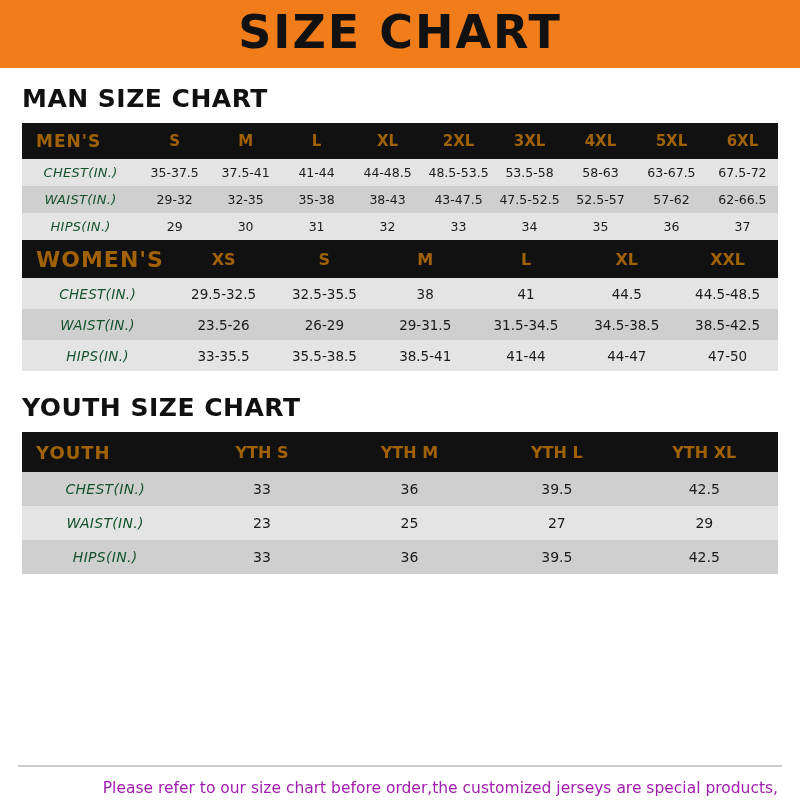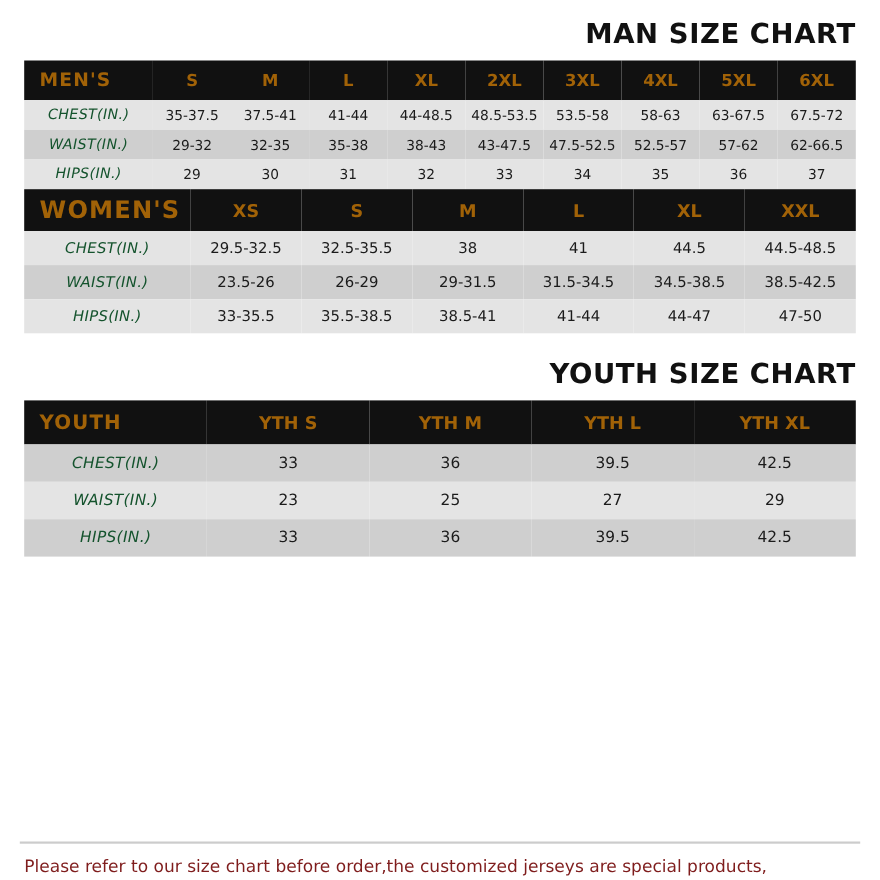--- a/index.html
+++ b/index.html
@@ -50,21 +50,21 @@
     line-height: 1;
     padding-bottom: 4px;
   }
   
   .content {
     flex: 1;
     padding: 0 22px;
     box-sizing: border-box;
   }
   .section-title {
-    text-align: right;
+    text-align: left;
     font-family: "DejaVu Sans", sans-serif;
     font-weight: bold;
     font-size: 25px;
     color: #111111;
     letter-spacing: 0.5px;
   }
   .sec-man .section-title { margin: 16px 0 10px; }
   .sec-women .section-title { margin: 22px 0 10px; }
   .sec-youth .section-title { margin: 22px 0 10px; }
 
@@ -116,32 +116,37 @@
   .sec-women table.sizetable thead th,
   .sec-women table.sizetable tbody td { font-size: 13.5px; height: 31px; }
   .sec-women table.sizetable thead th { font-size: 16px; height: 38px; }
   .sec-women table.sizetable thead th.rowlabel { font-size: 22px; }
 
   
   .footer-note {
     border-top: 2px solid #cccccc;
     margin: 14px 18px 0;
     padding: 10px 4px 0;
-    text-align: left;
-    color: #7f1d1d;
+    text-align: right;
+    color: #a21caf;
     font-family: "DejaVu Sans", sans-serif;
     font-size: 15.5px;
     line-height: 1.5;
   }
 </style>
 </head>
 <body>
 
 <div class="page">
 
+  <div class="header">
+    <div class="bar-left"></div>
+    <div class="bar-right"></div>
+    <div class="header-title">SIZE CHART</div>
+  </div>
 
   <div class="content">
 
     <div class="sec-man">
       <div class="section-title">MAN SIZE CHART</div>
       <table class="sizetable">
         <colgroup>
             <col class="first">
           </colgroup>
         <thead>

